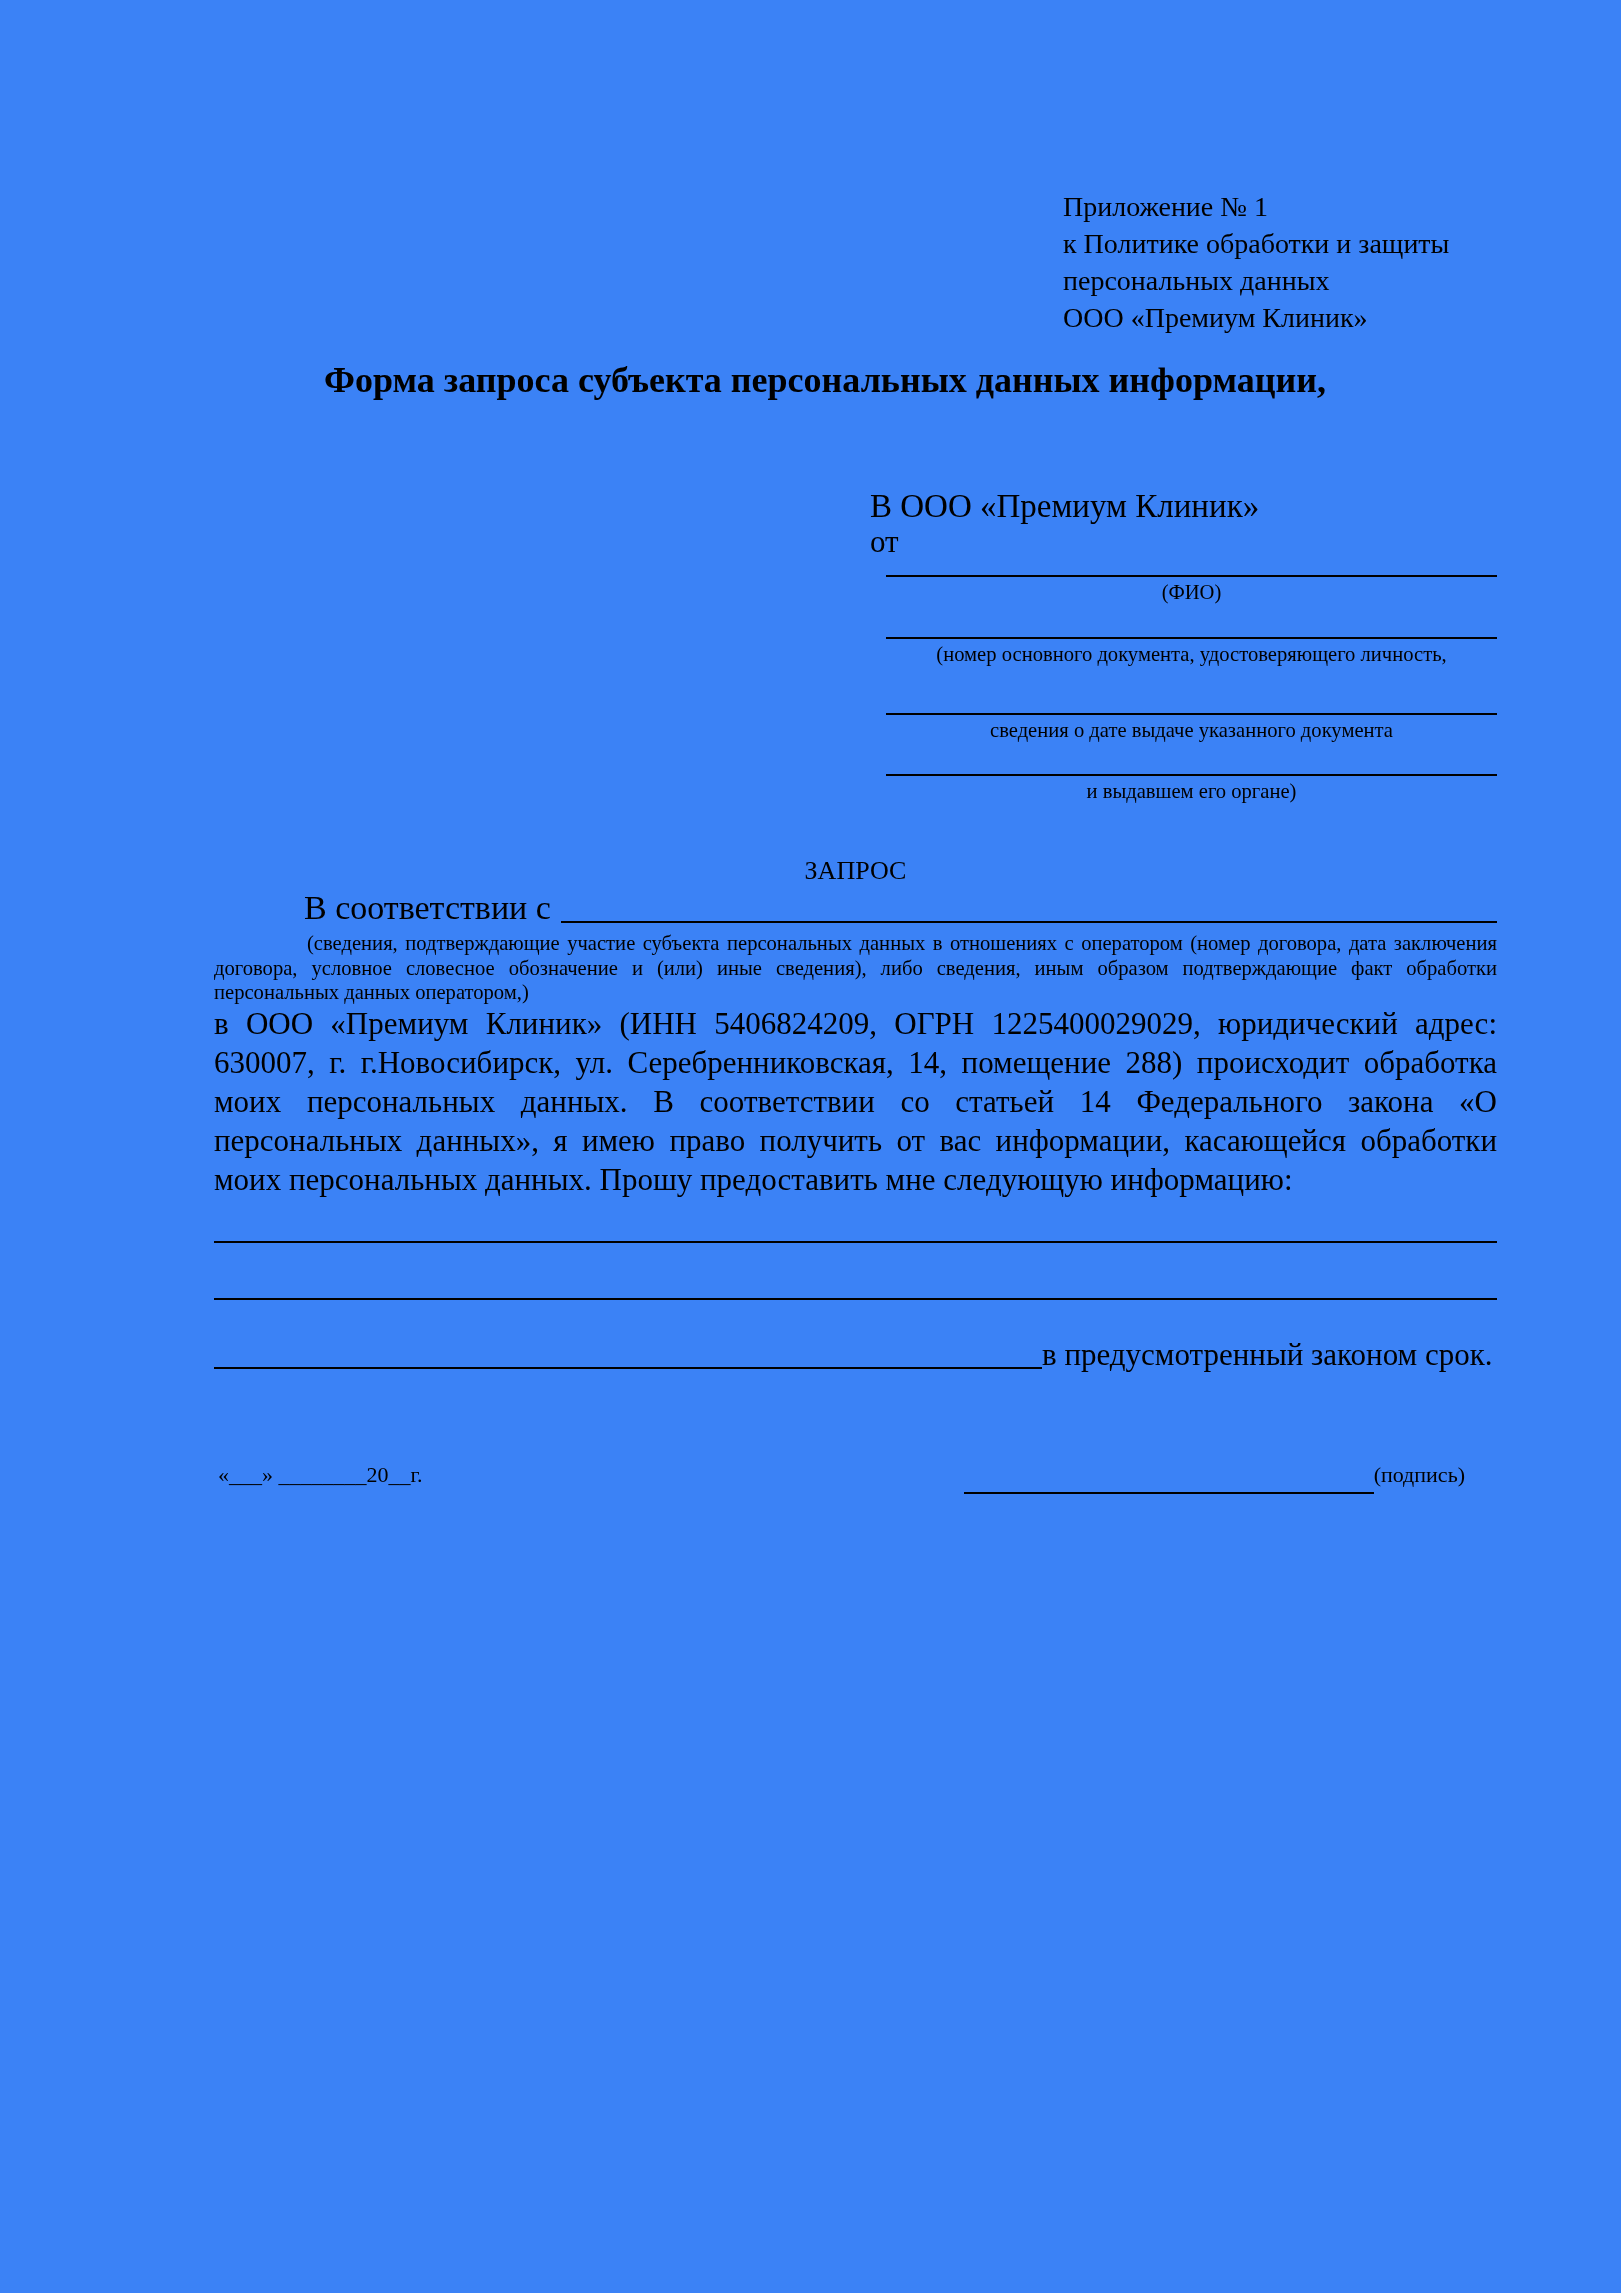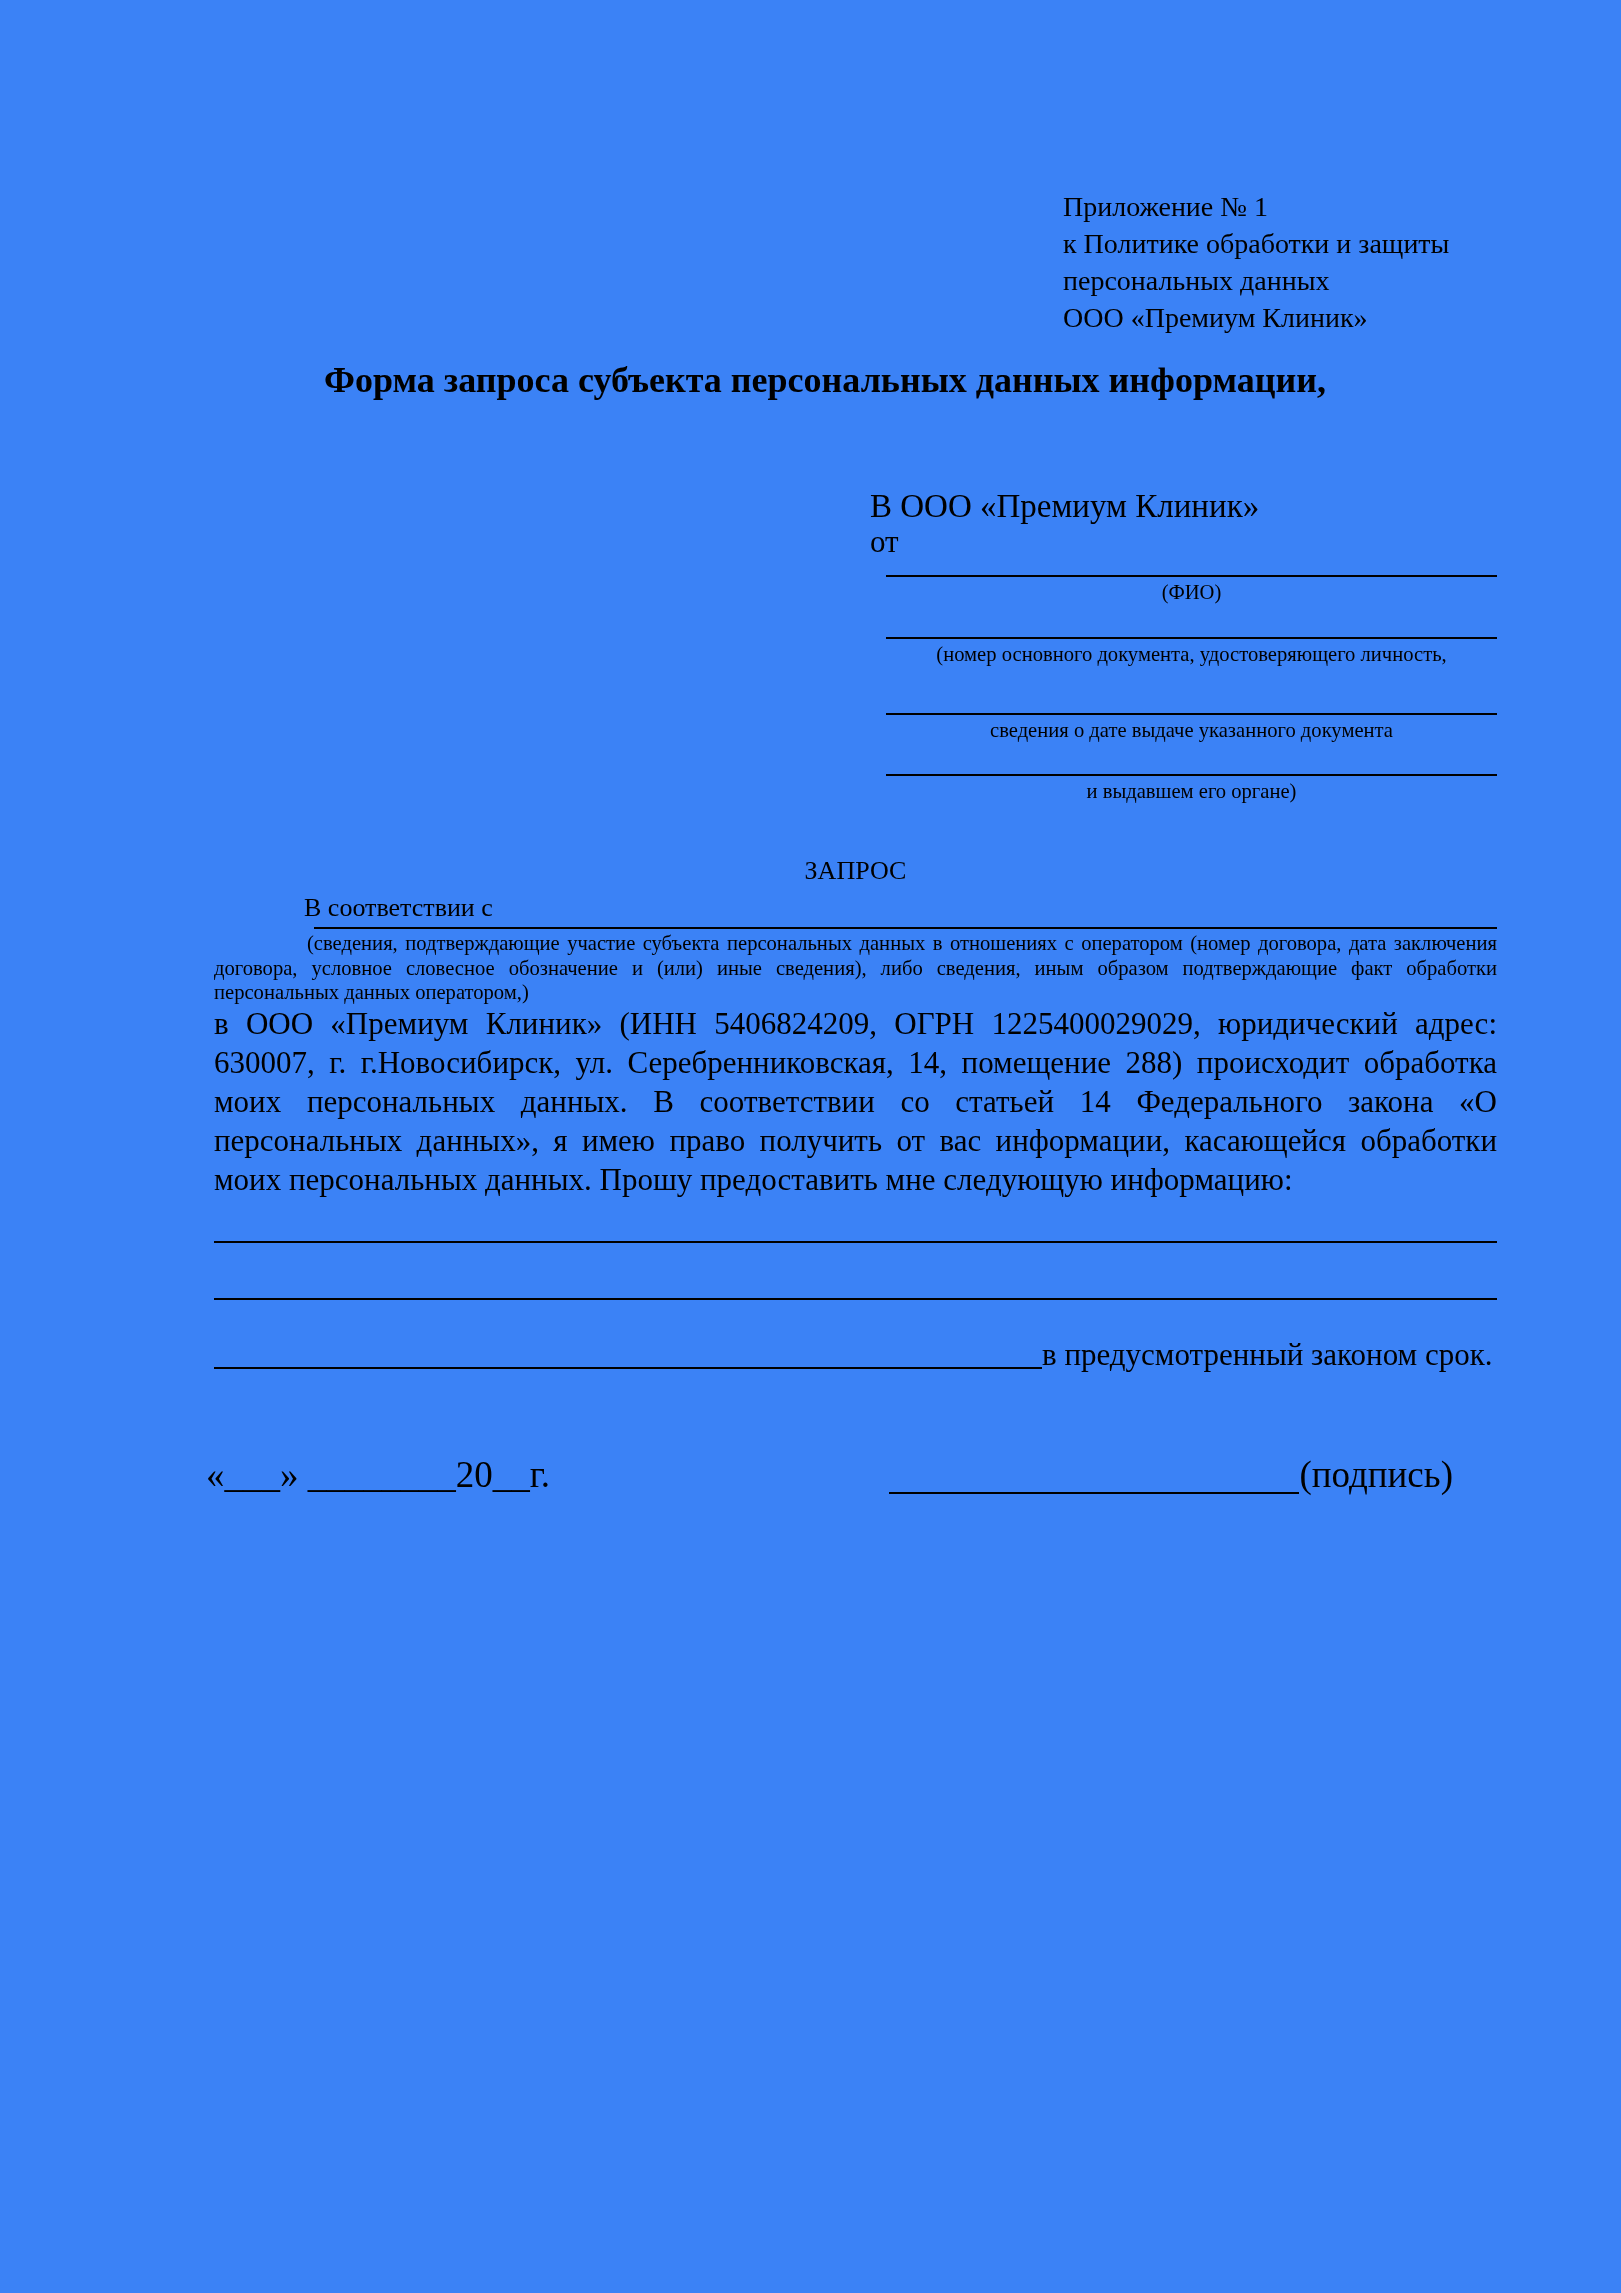--- a/index.html
+++ b/index.html
@@ -59,23 +59,22 @@
 
   .accordance {
     position: absolute;
     left: 214px;
     top: 888px;
     width: 1283px;
     padding-left: 90px;
     box-sizing: border-box;
     display: flex;
     align-items: stretch;
-    font-size: 26px;
-    line-height: 39px;
-    flex-direction: column;
+    font-size: 34px;
+    line-height: 39px;
   }
   .accordance .prefix { white-space: nowrap; }
   .accordance .fill { flex: 1; margin-left: 9.8px; border-bottom: 2.9px solid #000; margin-bottom: 3.9px; }
 
   .legal-note {
     position: absolute;
     left: 214px;
     top: 931px;
     width: 1283px;
     font-size: 20.6px;
@@ -119,27 +118,27 @@
     display: flex;
     align-items: stretch;
     font-size: 31px;
     line-height: 39px;
   }
   .address-row .fill { width: 828px; border-bottom: 2.9px solid #000; margin-bottom: 4.9px; }
   .address-row .suffix { flex: 1; white-space: nowrap; }
 
   .footer-row {
     position: absolute;
-    left: 206px;
+    left: 218px;
     top: 1455px;
     width: 1247px;
     display: flex;
     justify-content: space-between;
     align-items: flex-end;
-    font-size: 37px;
+    font-size: 22px;
     line-height: 39px;
     gap: 8px;
   }
   .footer-row .date { white-space: nowrap; }
   .sig-group { display: flex; align-items: flex-end; }
   .sig-rule { display: inline-block; width: 410px; border-bottom: 2.9px solid #000; height: 29px; }
   .sig-caption { white-space: nowrap; }
 </style>
 </head>
 <body>

